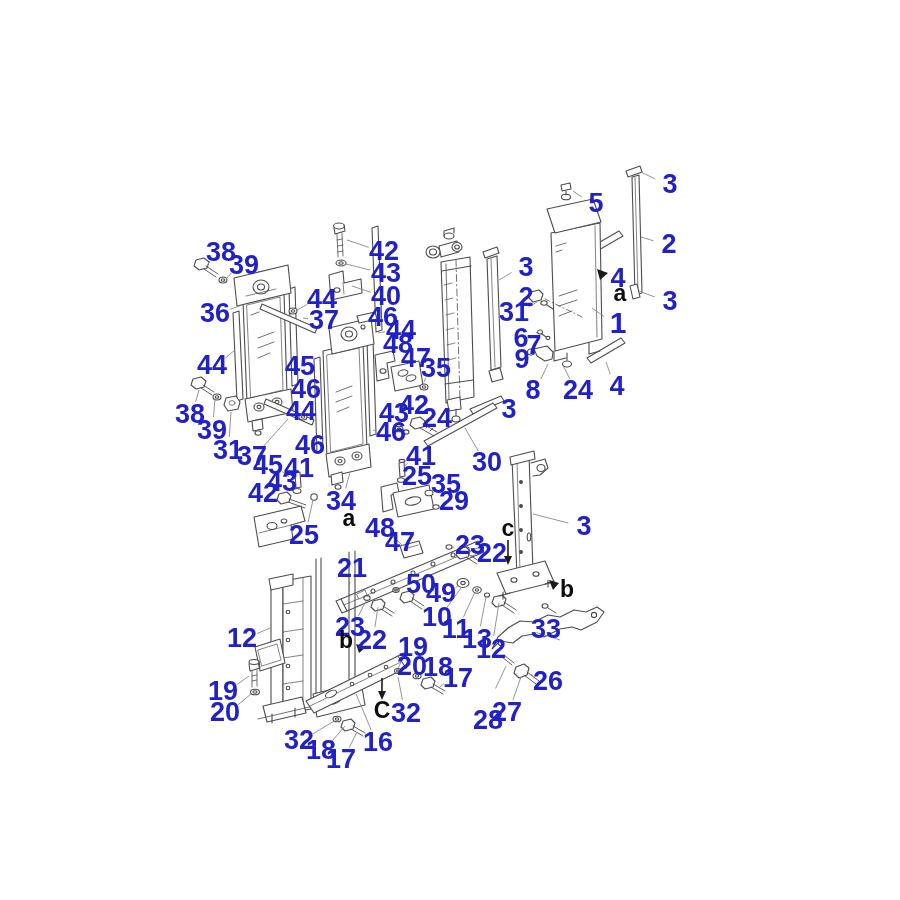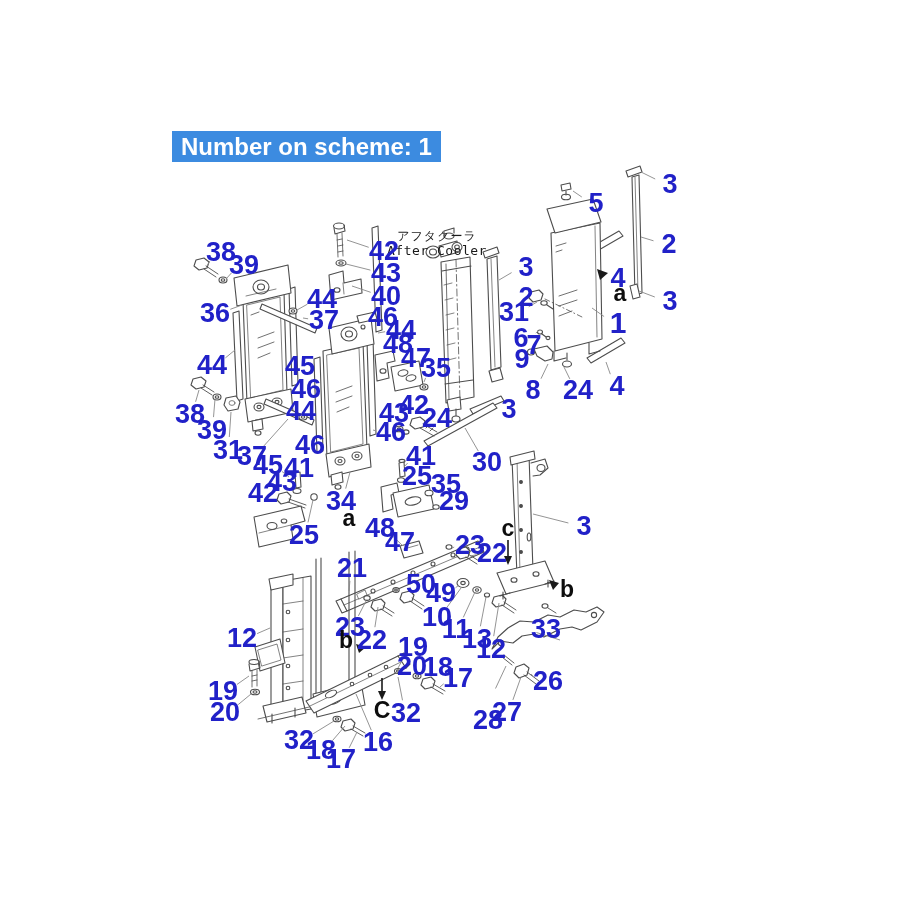--- a/index.html
+++ b/index.html
@@ -355,28 +355,21 @@
       <polygon points="597,269 608,273 600,280"></polygon>
       <polygon points="549,580 559,583 553,590"></polygon>
       <polygon points="356,644 366,647 359,653"></polygon>
       <line x1="508" y1="540" x2="508" y2="556" stroke="#1a1a1a" stroke-width="1.6"></line>
       <polygon points="504,556 512,556 508,565"></polygon>
       <line x1="382" y1="678" x2="382" y2="691" stroke="#1a1a1a" stroke-width="1.6"></line>
       <polygon points="378,691 386,691 382,700"></polygon>
     </g>
   </svg>
 
-  <div id="banner">
-    <span>Number on scheme: 1</span>
-  </div>
-
-  <div id="annotation">
-    <span class="jp">アフタクーラ</span>
-    <span class="en">After Cooler</span>
-  </div>
+
 
   <div id="callout-layer">
       <div class="callout" style="left: 221px; top: 252px;">38</div>
       <div class="callout" style="left: 244px; top: 265px;">39</div>
       <div class="callout" style="left: 215px; top: 313px;">36</div>
       <div class="callout" style="left: 322px; top: 299px;">44</div>
       <div class="callout" style="left: 324px; top: 320px;">37</div>
       <div class="callout" style="left: 384px; top: 251px;">42</div>
       <div class="callout" style="left: 386px; top: 273px;">43</div>
       <div class="callout" style="left: 386px; top: 296px;">40</div>

